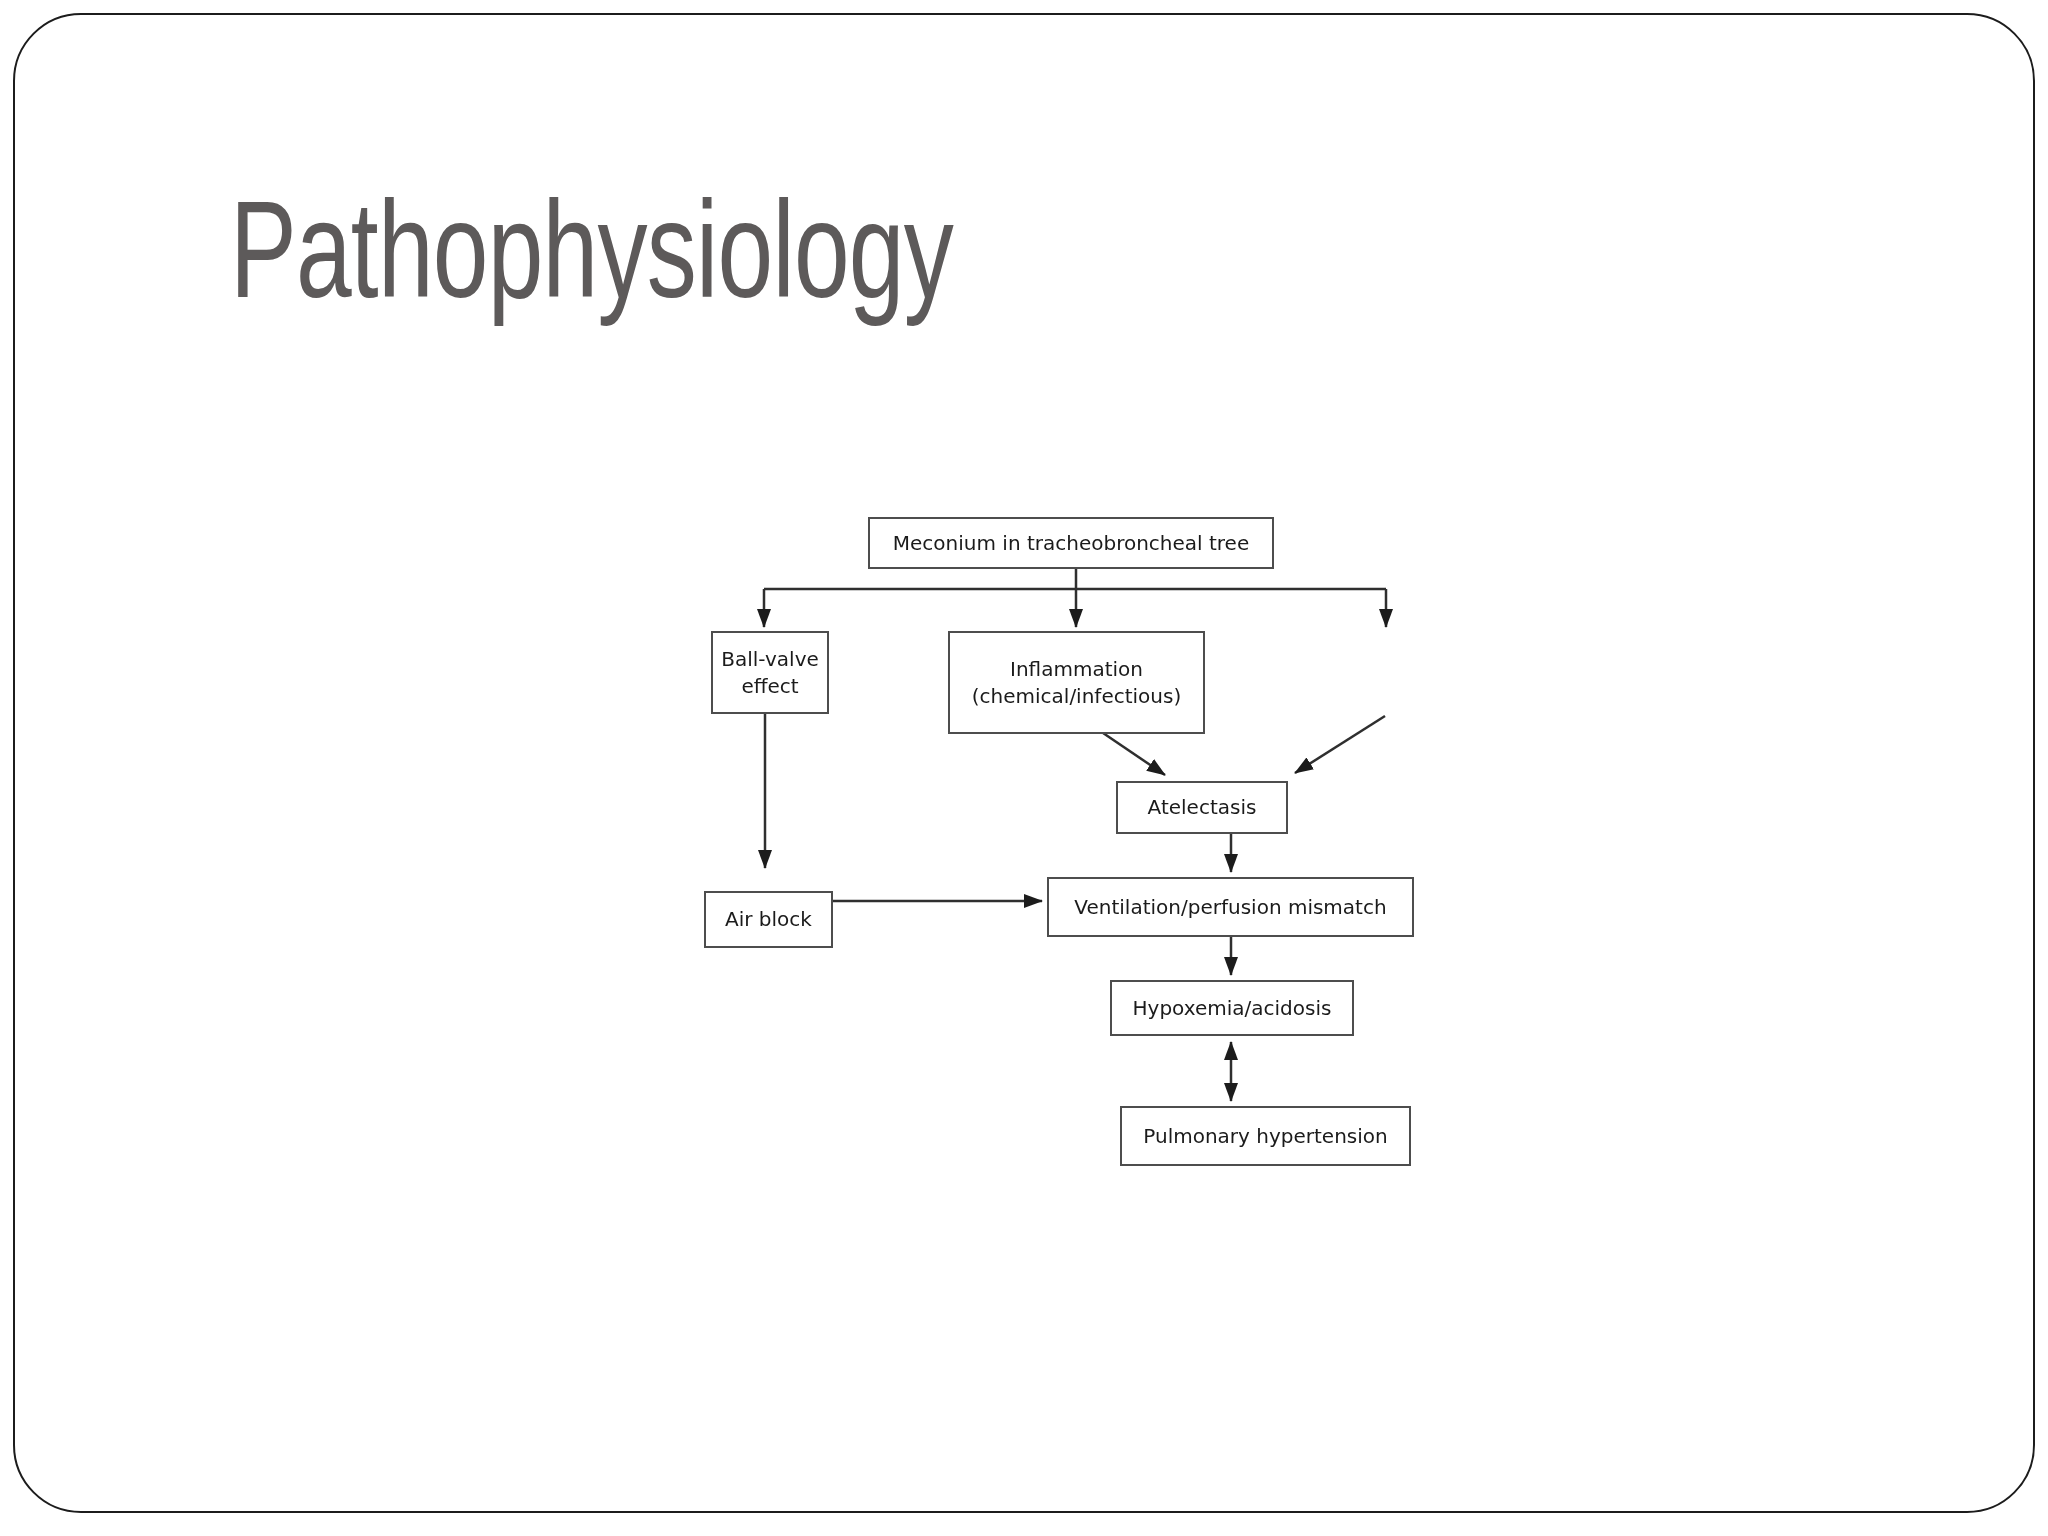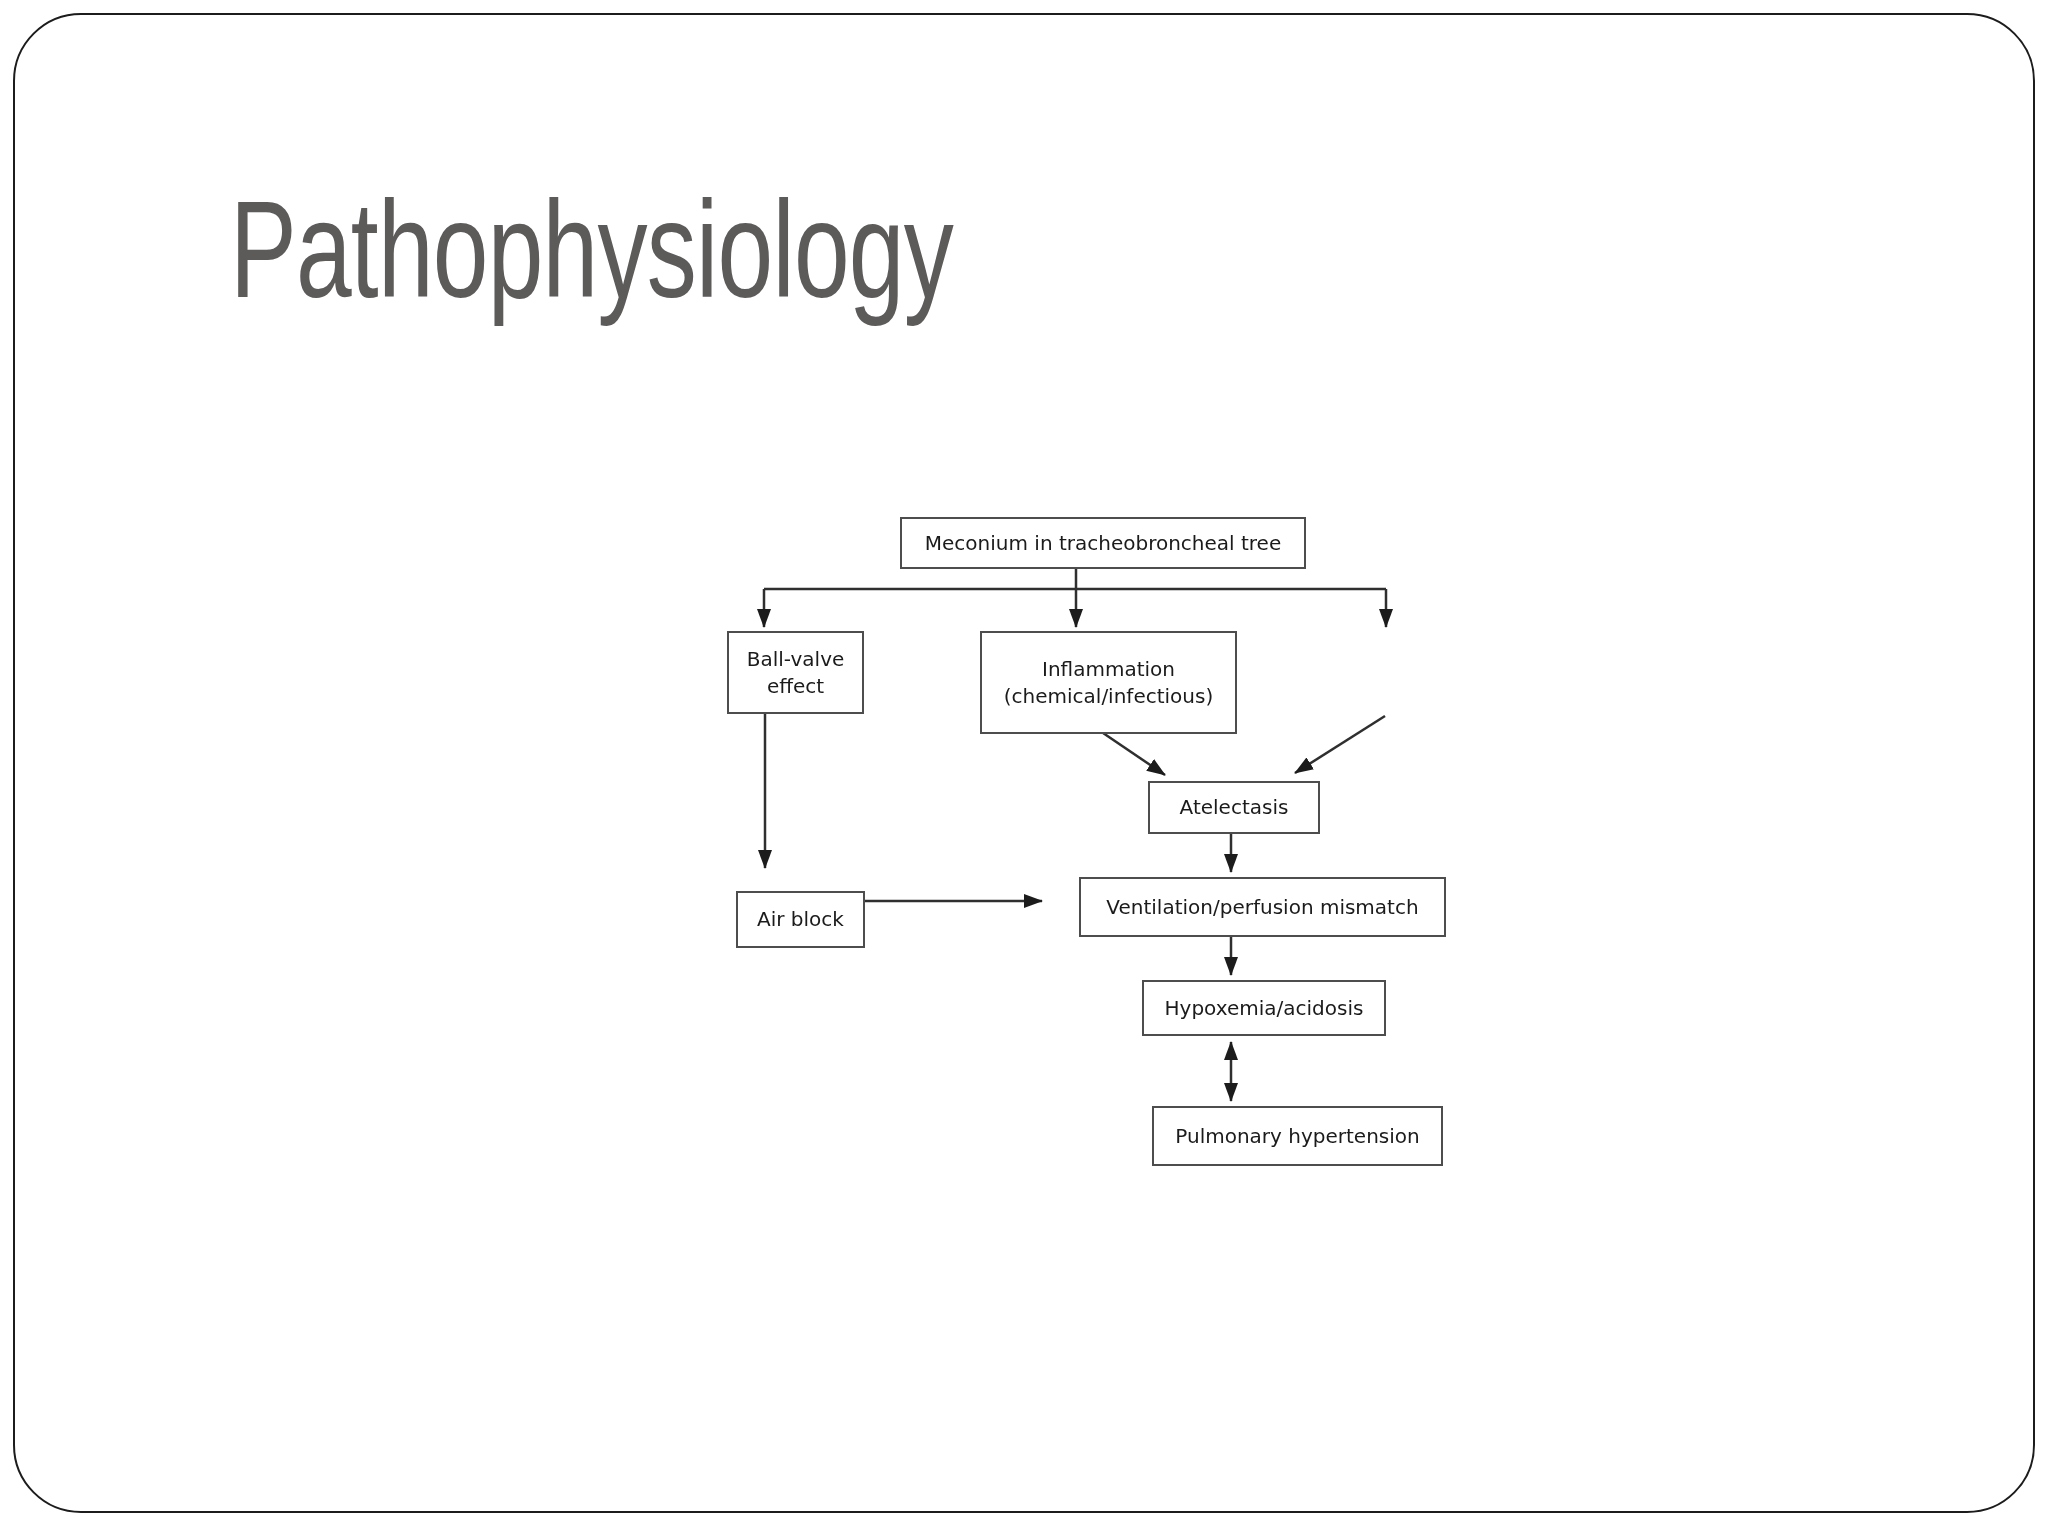--- a/index.html
+++ b/index.html
@@ -36,21 +36,21 @@
   }
   .diagram{position:absolute;left:0;top:0;width:2048px;height:1536px;}
   .connectors{position:absolute;left:0;top:0;width:2048px;height:1536px;pointer-events:none;}
   .node{
     position:absolute;box-sizing:border-box;
     background:#ffffff;
     border:2px solid var(--box_border);
     color:var(--node_text);
     font-size:20px;line-height:1.35;
     display:flex;align-items:center;justify-content:center;
-    text-align:center;padding:2px 6px;margin-left:32px;
+    text-align:center;padding:2px 6px;
   }
 </style>
 </head>
 <body>
 
 <div class="slide-frame"></div>
 
 <div class="slide-title">Pathophysiology</div>
 
 <div class="diagram">
@@ -83,21 +83,21 @@
       <line x1="833" y1="901" x2="1042" y2="901" marker-end="url(#ah)"></line>
 
       <line x1="1231" y1="937" x2="1231" y2="975" marker-end="url(#ah)"></line>
 
       <line x1="1231" y1="1042" x2="1231" y2="1101" marker-start="url(#ahs)" marker-end="url(#ah)"></line>
     </g>
   </svg>
 
   <div class="node" style="left:868px;top:517px;width:406px;height:52px">Meconium in tracheobroncheal tree</div>
 
-  <div class="node" style="left:695px;top:631px;width:137px;height:83px">Ball-valve effect</div>
+  <div class="node" style="left:711px;top:631px;width:118px;height:83px">Ball-valve effect</div>
 
   <div class="node" style="left:948px;top:631px;width:257px;height:103px">Inflammation (chemical/infectious)</div>
 
 
   <div class="node" style="left:1116px;top:781px;width:172px;height:53px">Atelectasis</div>
 
   <div class="node" style="left:704px;top:891px;width:129px;height:57px">Air block</div>
 
   <div class="node" style="left:1047px;top:877px;width:367px;height:60px">Ventilation/perfusion mismatch</div>
 

